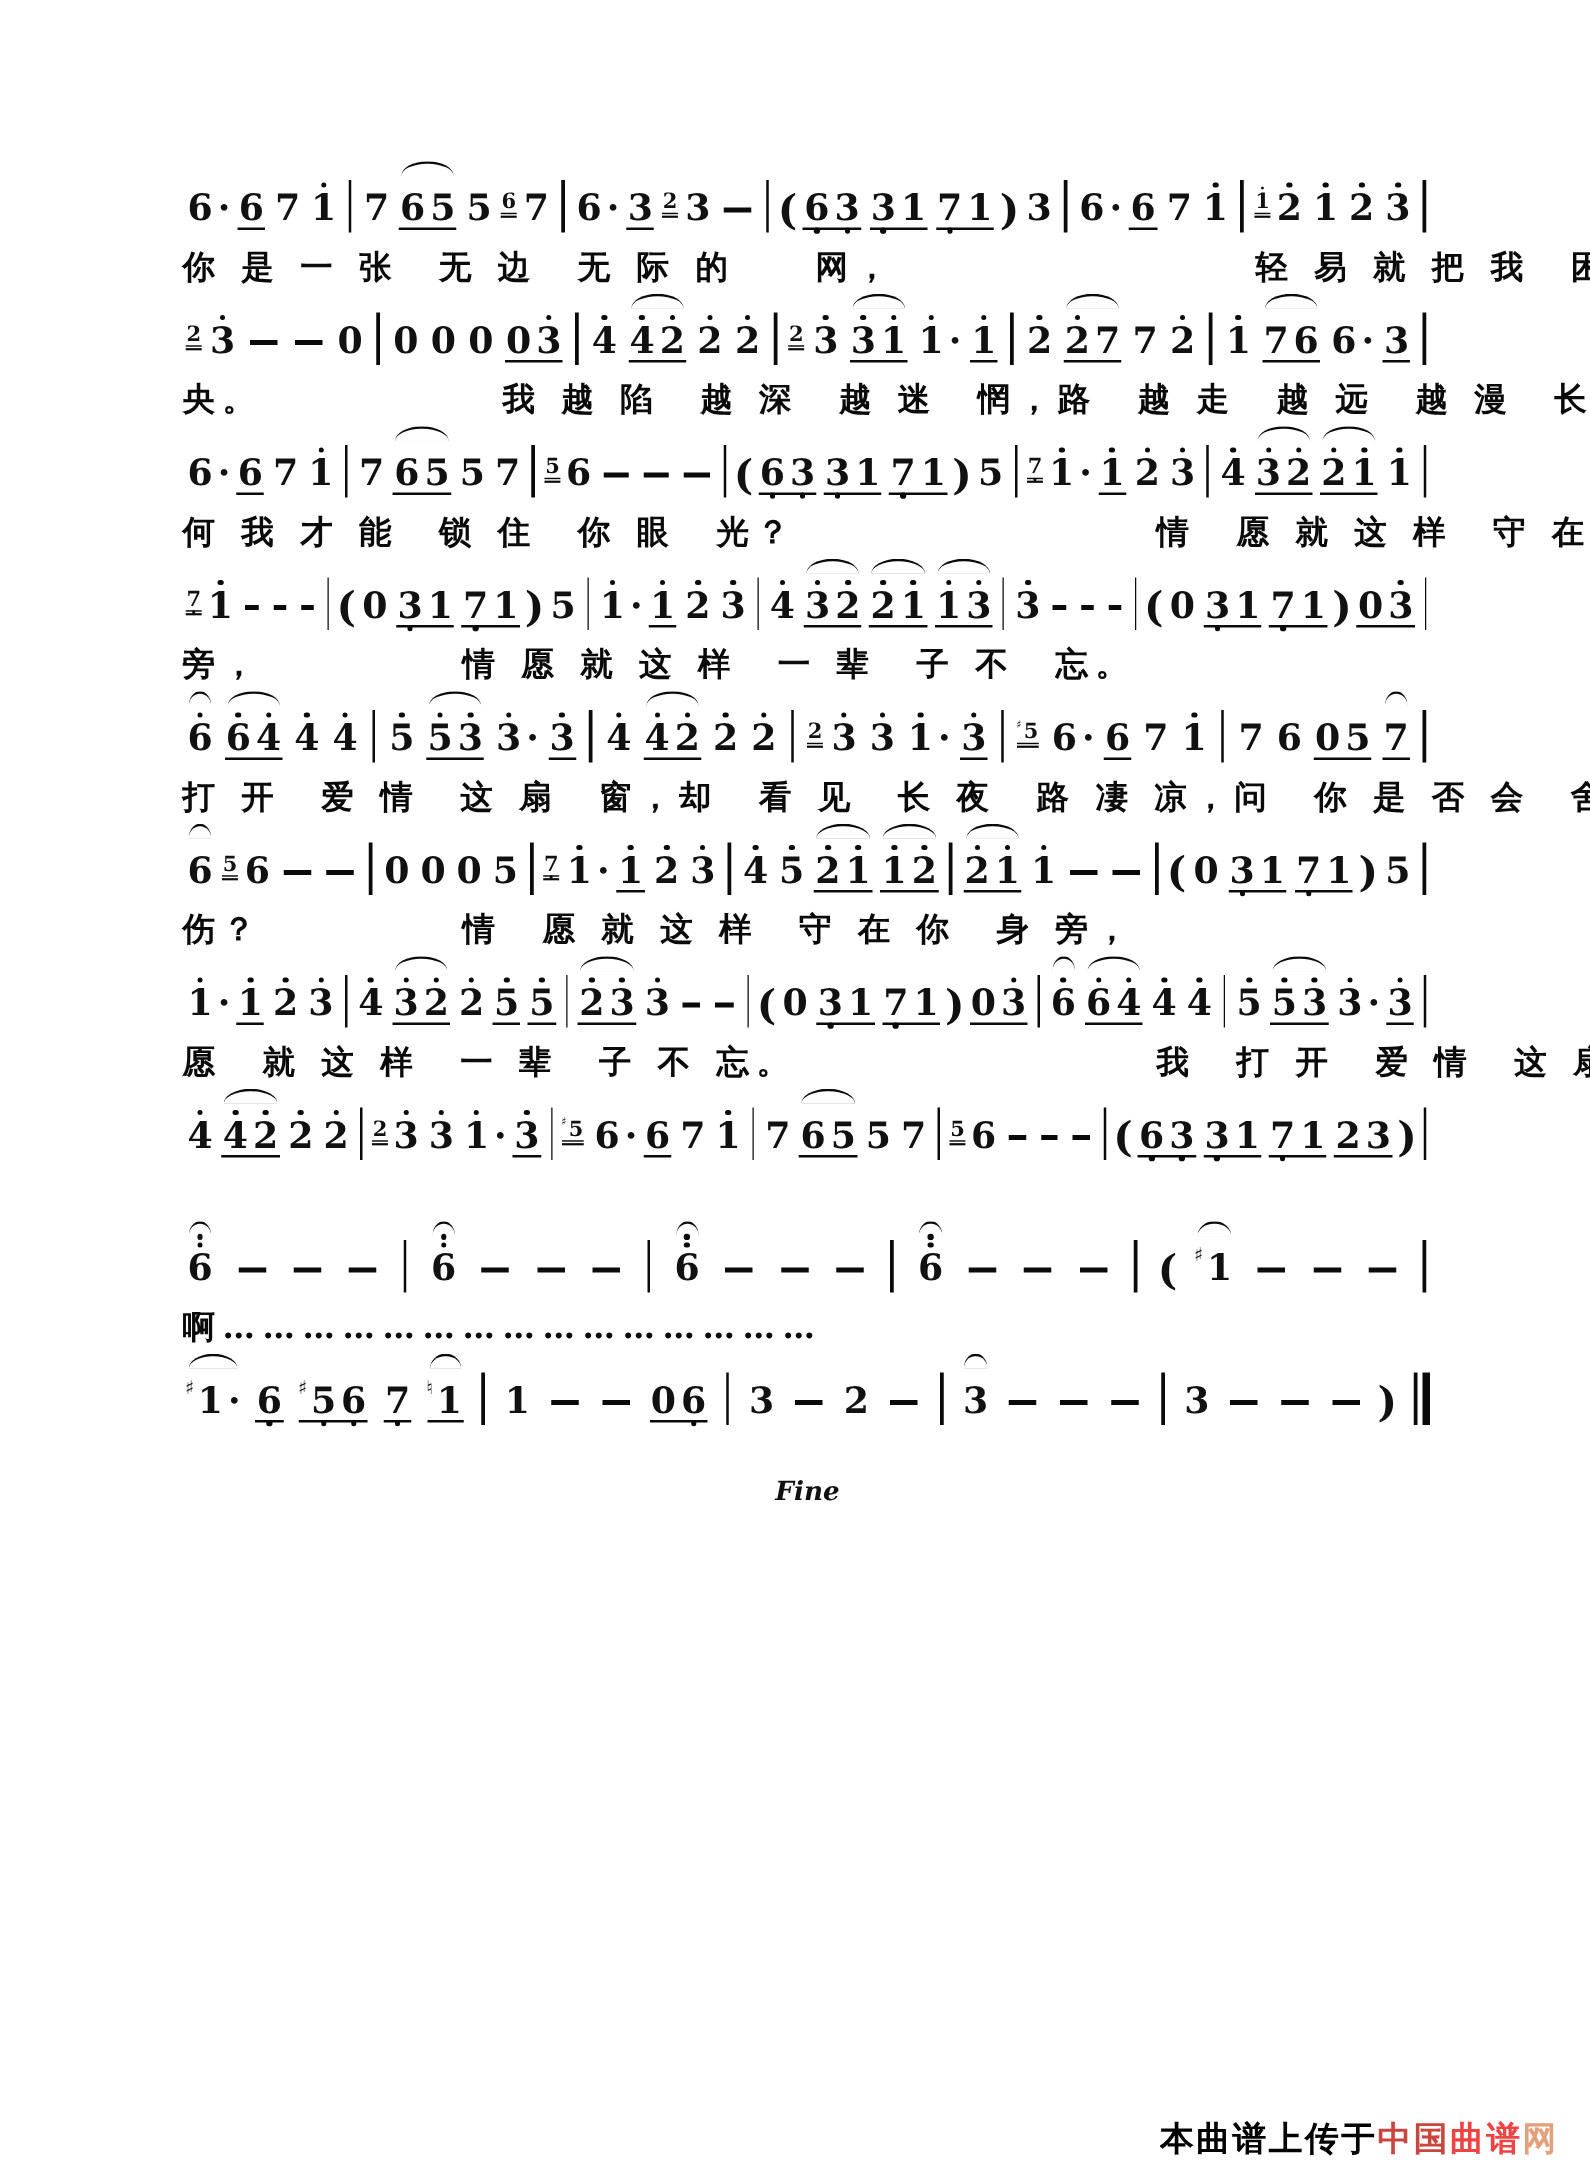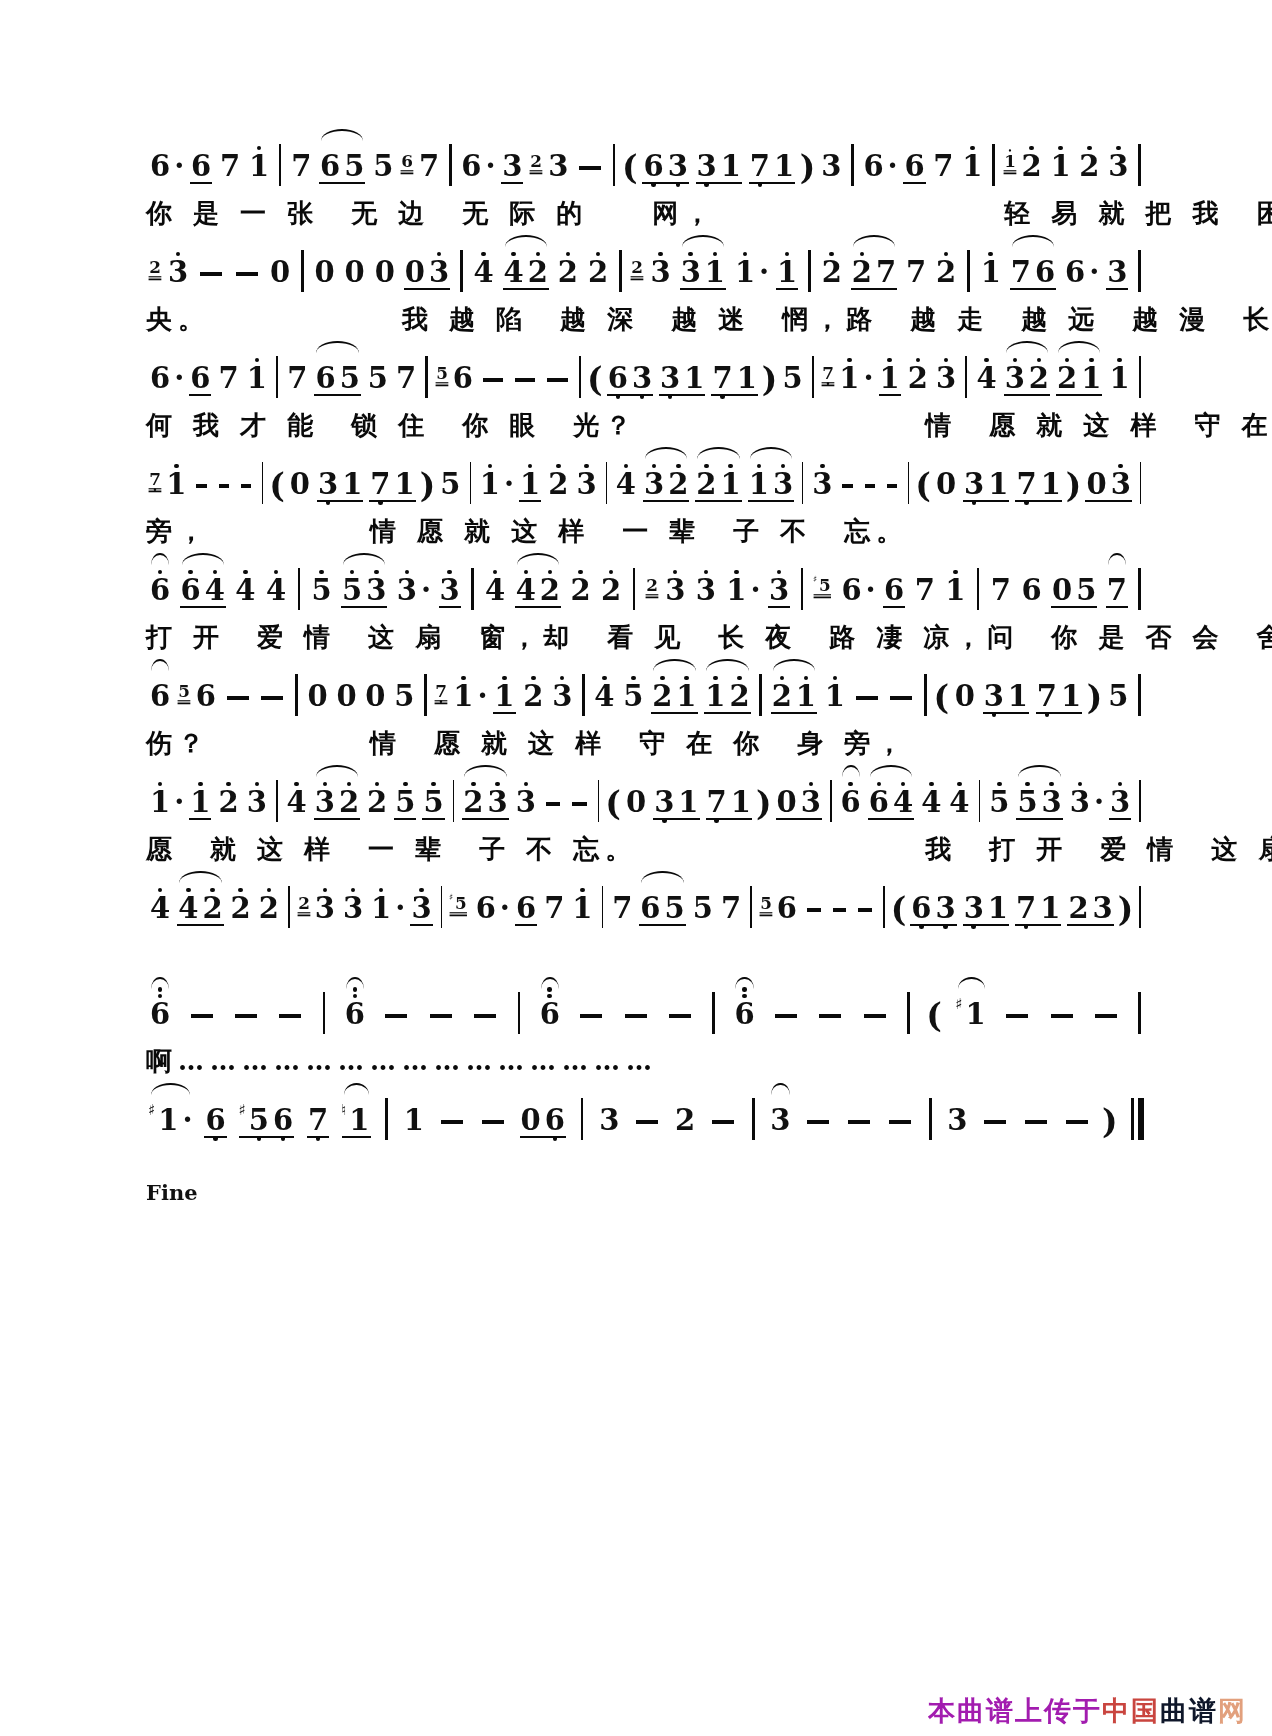--- a/index.html
+++ b/index.html
@@ -42,22 +42,22 @@
        border-top:2.6px solid #0a0a0a;border-radius:50% 50% 0 0/100% 100% 0 0;}
   .grace{transform:scale(.58);transform-origin:bottom left;margin-bottom:16px;margin-right:-10px;}
   .bar{width:2.6px;height:42px;background:#0a0a0a;margin:0 5px 6px 5px;}
   .fbar{margin:0 2px 6px 6px;align-items:flex-end;}
   .fbar .b1{width:2.6px;height:42px;background:#0a0a0a;margin-right:4px;}
   .fbar .b2{width:6px;height:42px;background:#0a0a0a;}
   .dash{width:22px;height:3.6px;background:#0a0a0a;margin:0 6px 22px 6px;}
   .paren{font-size:33px;font-weight:bold;line-height:33px;margin:0 1px 8px 1px;}
   
   #fine{
-    width:1000px;text-align:left;margin-top:-8px;padding-right:4px;
-    font-size:21px;font-weight:bold;
+    width:1000px;text-align:center;margin-top:-8px;padding-right:4px;
+    font-size:21px;font-weight:bold;font-style:italic;
     font-family:"DejaVu Serif","Liberation Serif",serif;
   }
   #watermark{
     position:absolute;left:928px;top:1693px;height:43px;overflow:hidden;
     font-size:27px;font-weight:bold;white-space:nowrap;
     font-family:"DejaVu Sans","Liberation Sans",sans-serif;letter-spacing:2px;
   }
 </style>
 </head>
 <body>
@@ -2748,14 +2748,14 @@
           <span class="tk paren">)</span>
           <span class="tk fbar">
             <span class="b1"></span>
             <span class="b2"></span>
           </span>
         </div>
         <div class="lyr"></div>
       </div>
       <div id="fine">Fine</div>
     </div>
-  <div id="watermark"><span style="color: #a21caf;">本曲谱上传于</span><span style="color: rgb(201, 69, 63); font-family: Liberation Serif, serif;">中国</span><span style="color: #0f172a;">曲谱</span><span style="color: rgb(226, 160, 125);">网</span></div>
+  <div id="watermark"><span style="color: #000000;">本曲谱上传于</span><span style="color: rgb(201, 69, 63); font-family: Liberation Serif, serif;">中国</span><span style="color: #ef4444;">曲谱</span><span style="color: rgb(226, 160, 125);">网</span></div>
 </div>
 
 </body></html>

